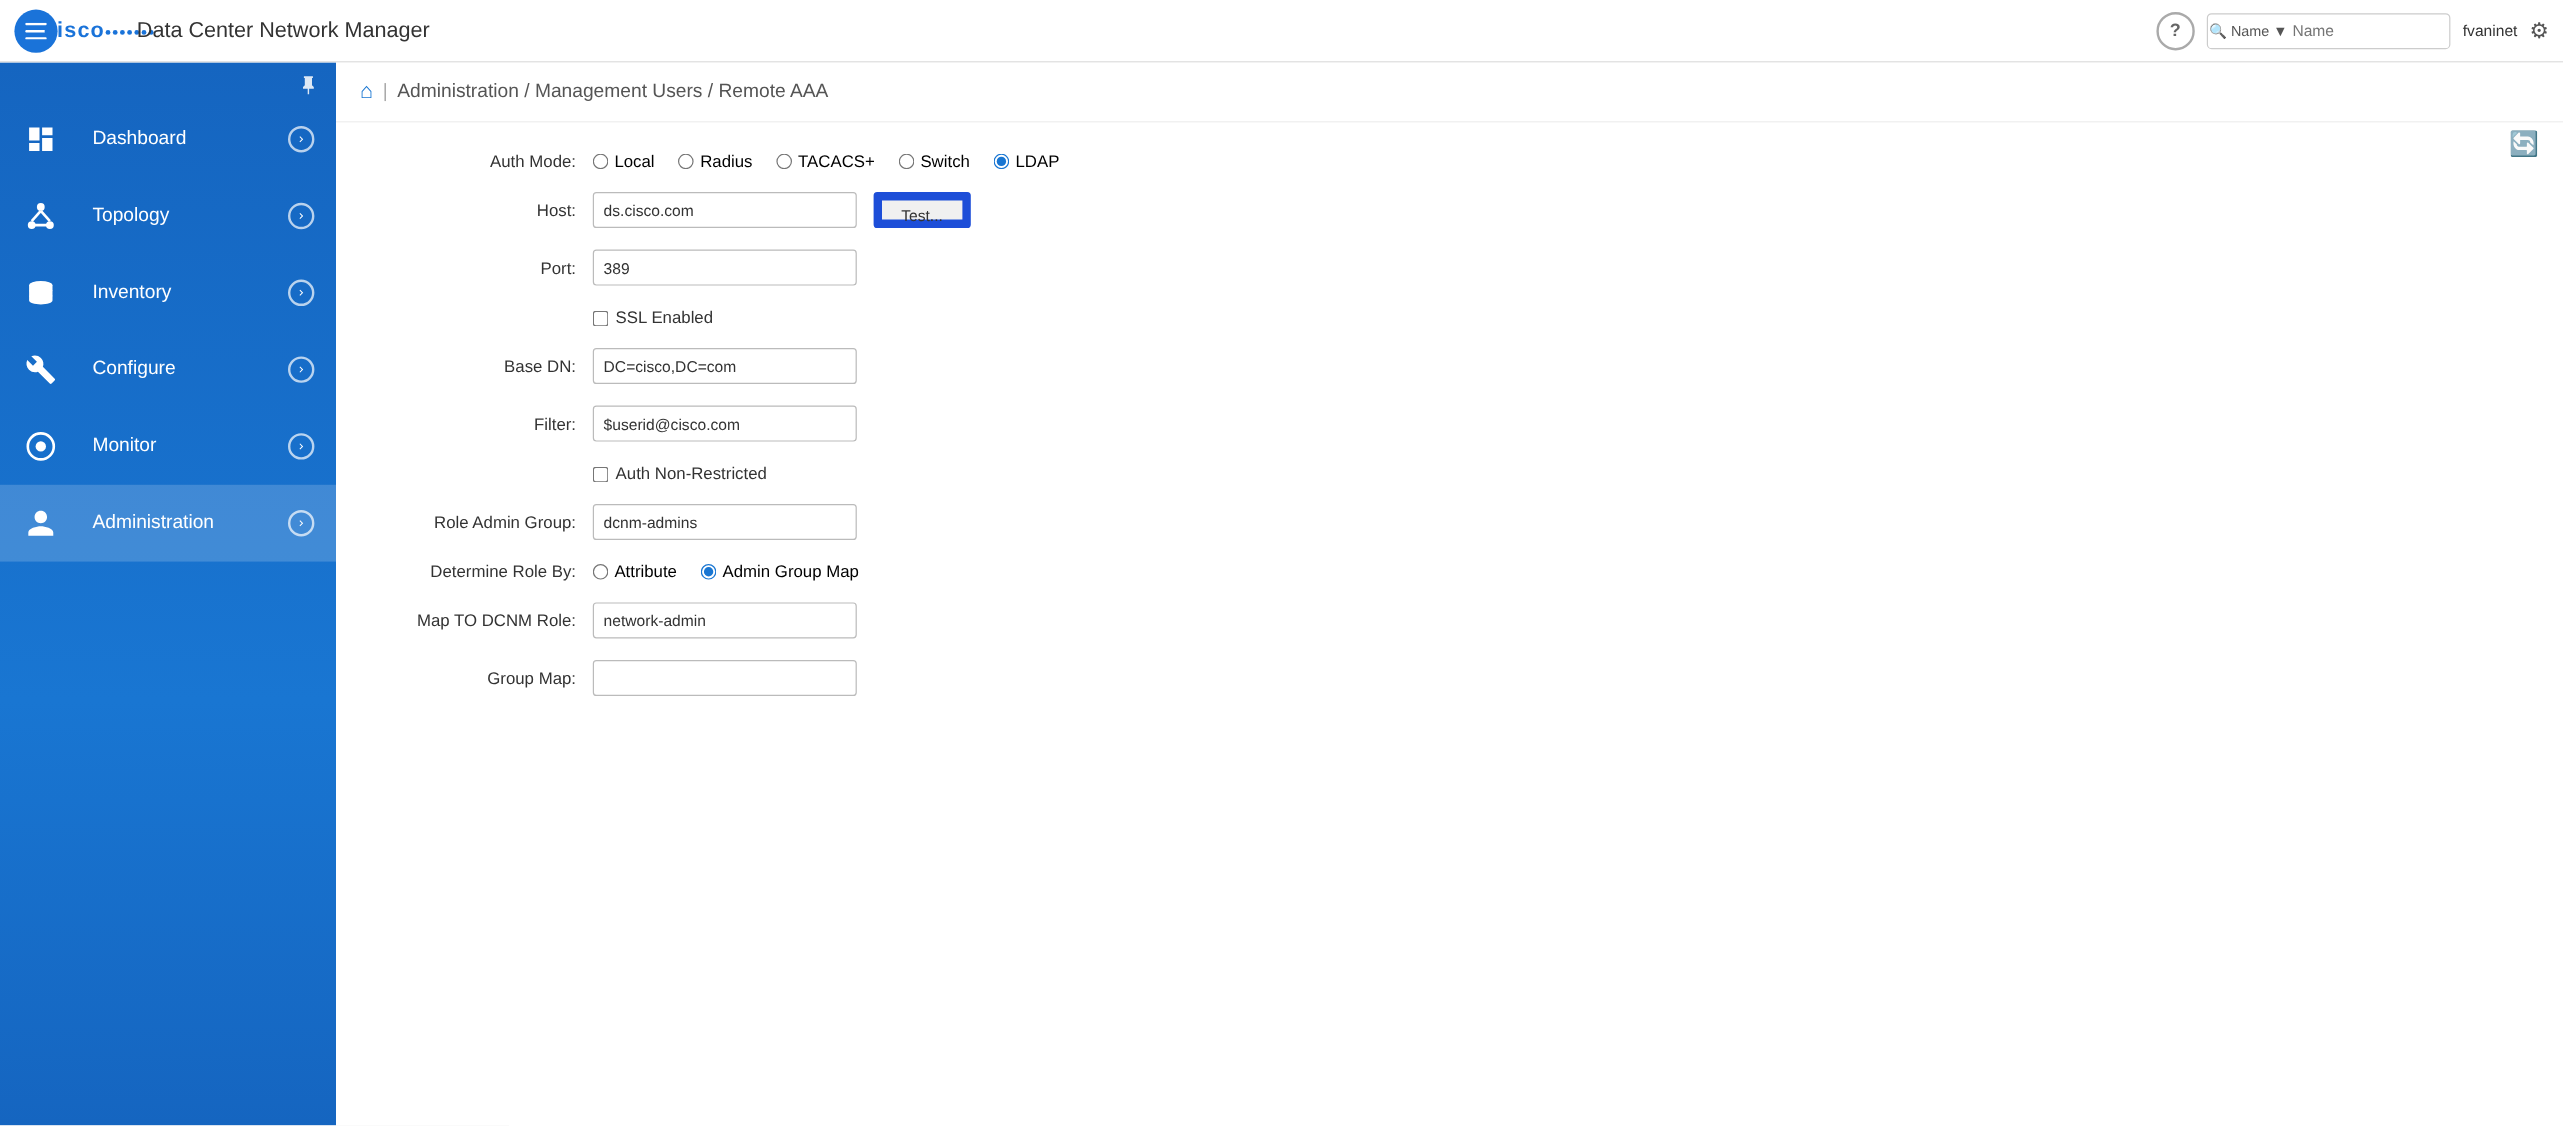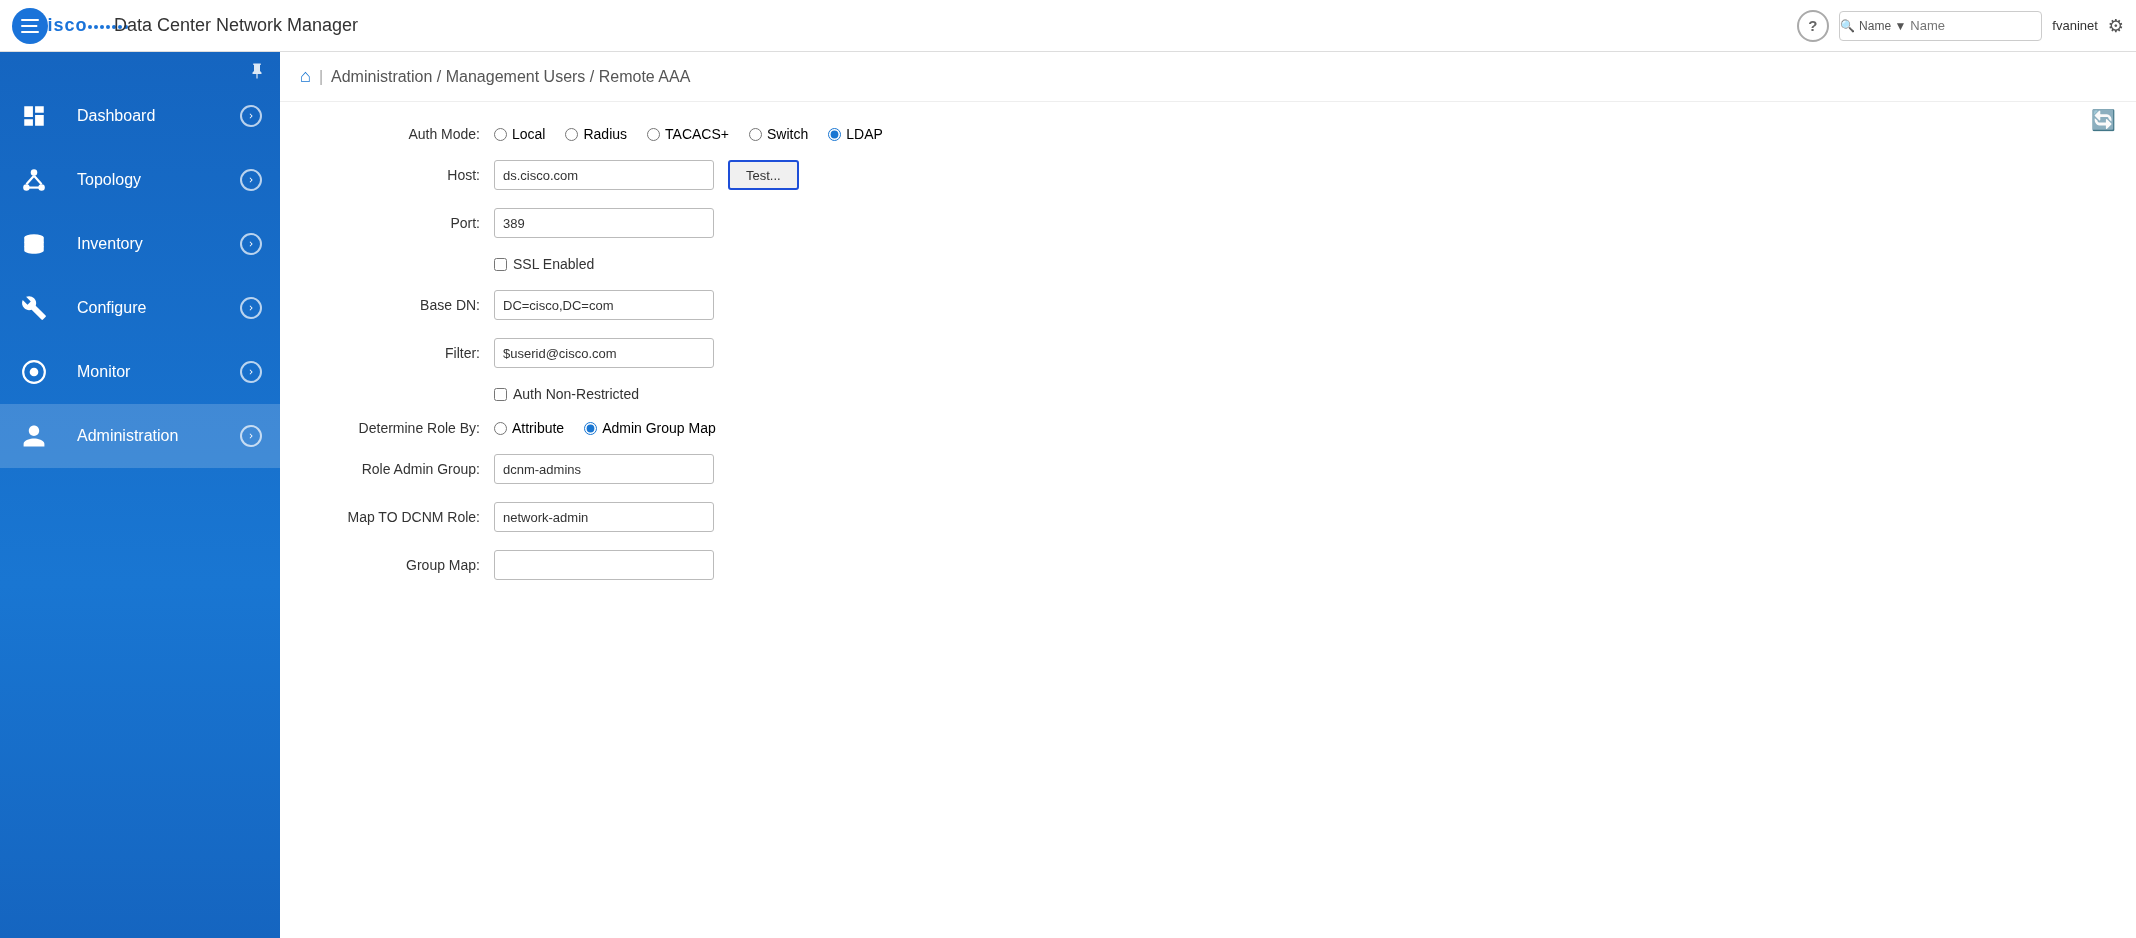--- a/index.html
+++ b/index.html
@@ -178,31 +178,31 @@
     .radio-group {
       display: flex; align-items: center; gap: 20px; flex-wrap: wrap;
     }
     .radio-option {
       display: flex; align-items: center; gap: 5px; cursor: pointer;
     }
     .radio-option input[type="radio"] { cursor: pointer; accent-color: #1976d2; }
 
     
     .checkbox-row {
-      display: flex; align-items: center; gap: 6px;
+      display: flex; align-items: flex-end; gap: 6px;
       margin-bottom: 18px;
       margin-left: 184px;
     }
     .checkbox-row input[type="checkbox"] { cursor: pointer; accent-color: #1976d2; }
     .checkbox-row label { font-size: 14px; color: #333; cursor: pointer; }
 
     
     .btn-test {
       background: #f0f0f0;
-      border: 2px solid #1d4ed8;
+      border: 7px solid #1d4ed8;
       border-radius: 3px;
       padding: 5px 16px;
       font-size: 13px;
       color: #333;
       cursor: pointer;
       height: 30px;
     }
 
     
     .side-icon {
@@ -418,39 +418,39 @@
         <span class="form-label">Filter:</span>
         <input type="text" class="form-input" value="$userid@cisco.com" style="">
       </div>
 
       <div class="checkbox-row">
         <input type="checkbox" id="auth_non_restricted" style="">
         <label for="auth_non_restricted">Auth Non-Restricted</label>
       </div>
 
       <div class="form-row">
+        <span class="form-label">Role Admin Group:</span>
+        <input type="text" class="form-input" value="dcnm-admins" style="">
+      </div>
+
+      <div class="form-row">
         <span class="form-label">Determine Role By:</span>
         <div class="radio-group">
           <label class="radio-option">
             <input type="radio" name="determine_role" style="">
             <span>Attribute</span>
           </label>
           <label class="radio-option">
             <input type="radio" name="determine_role" checked="" style="">
             <span>Admin Group Map</span>
           </label>
         </div>
       </div>
 
       <div class="form-row">
-        <span class="form-label">Role Admin Group:</span>
-        <input type="text" class="form-input" value="dcnm-admins" style="">
-      </div>
-
-      <div class="form-row">
         <span class="form-label">Map TO DCNM Role:</span>
         <input type="text" class="form-input" value="network-admin" style="">
       </div>
 
       <div class="form-row">
         <span class="form-label">Group Map:</span>
         <input type="text" class="form-input" value="" style="">
       </div>
 
     </div>

